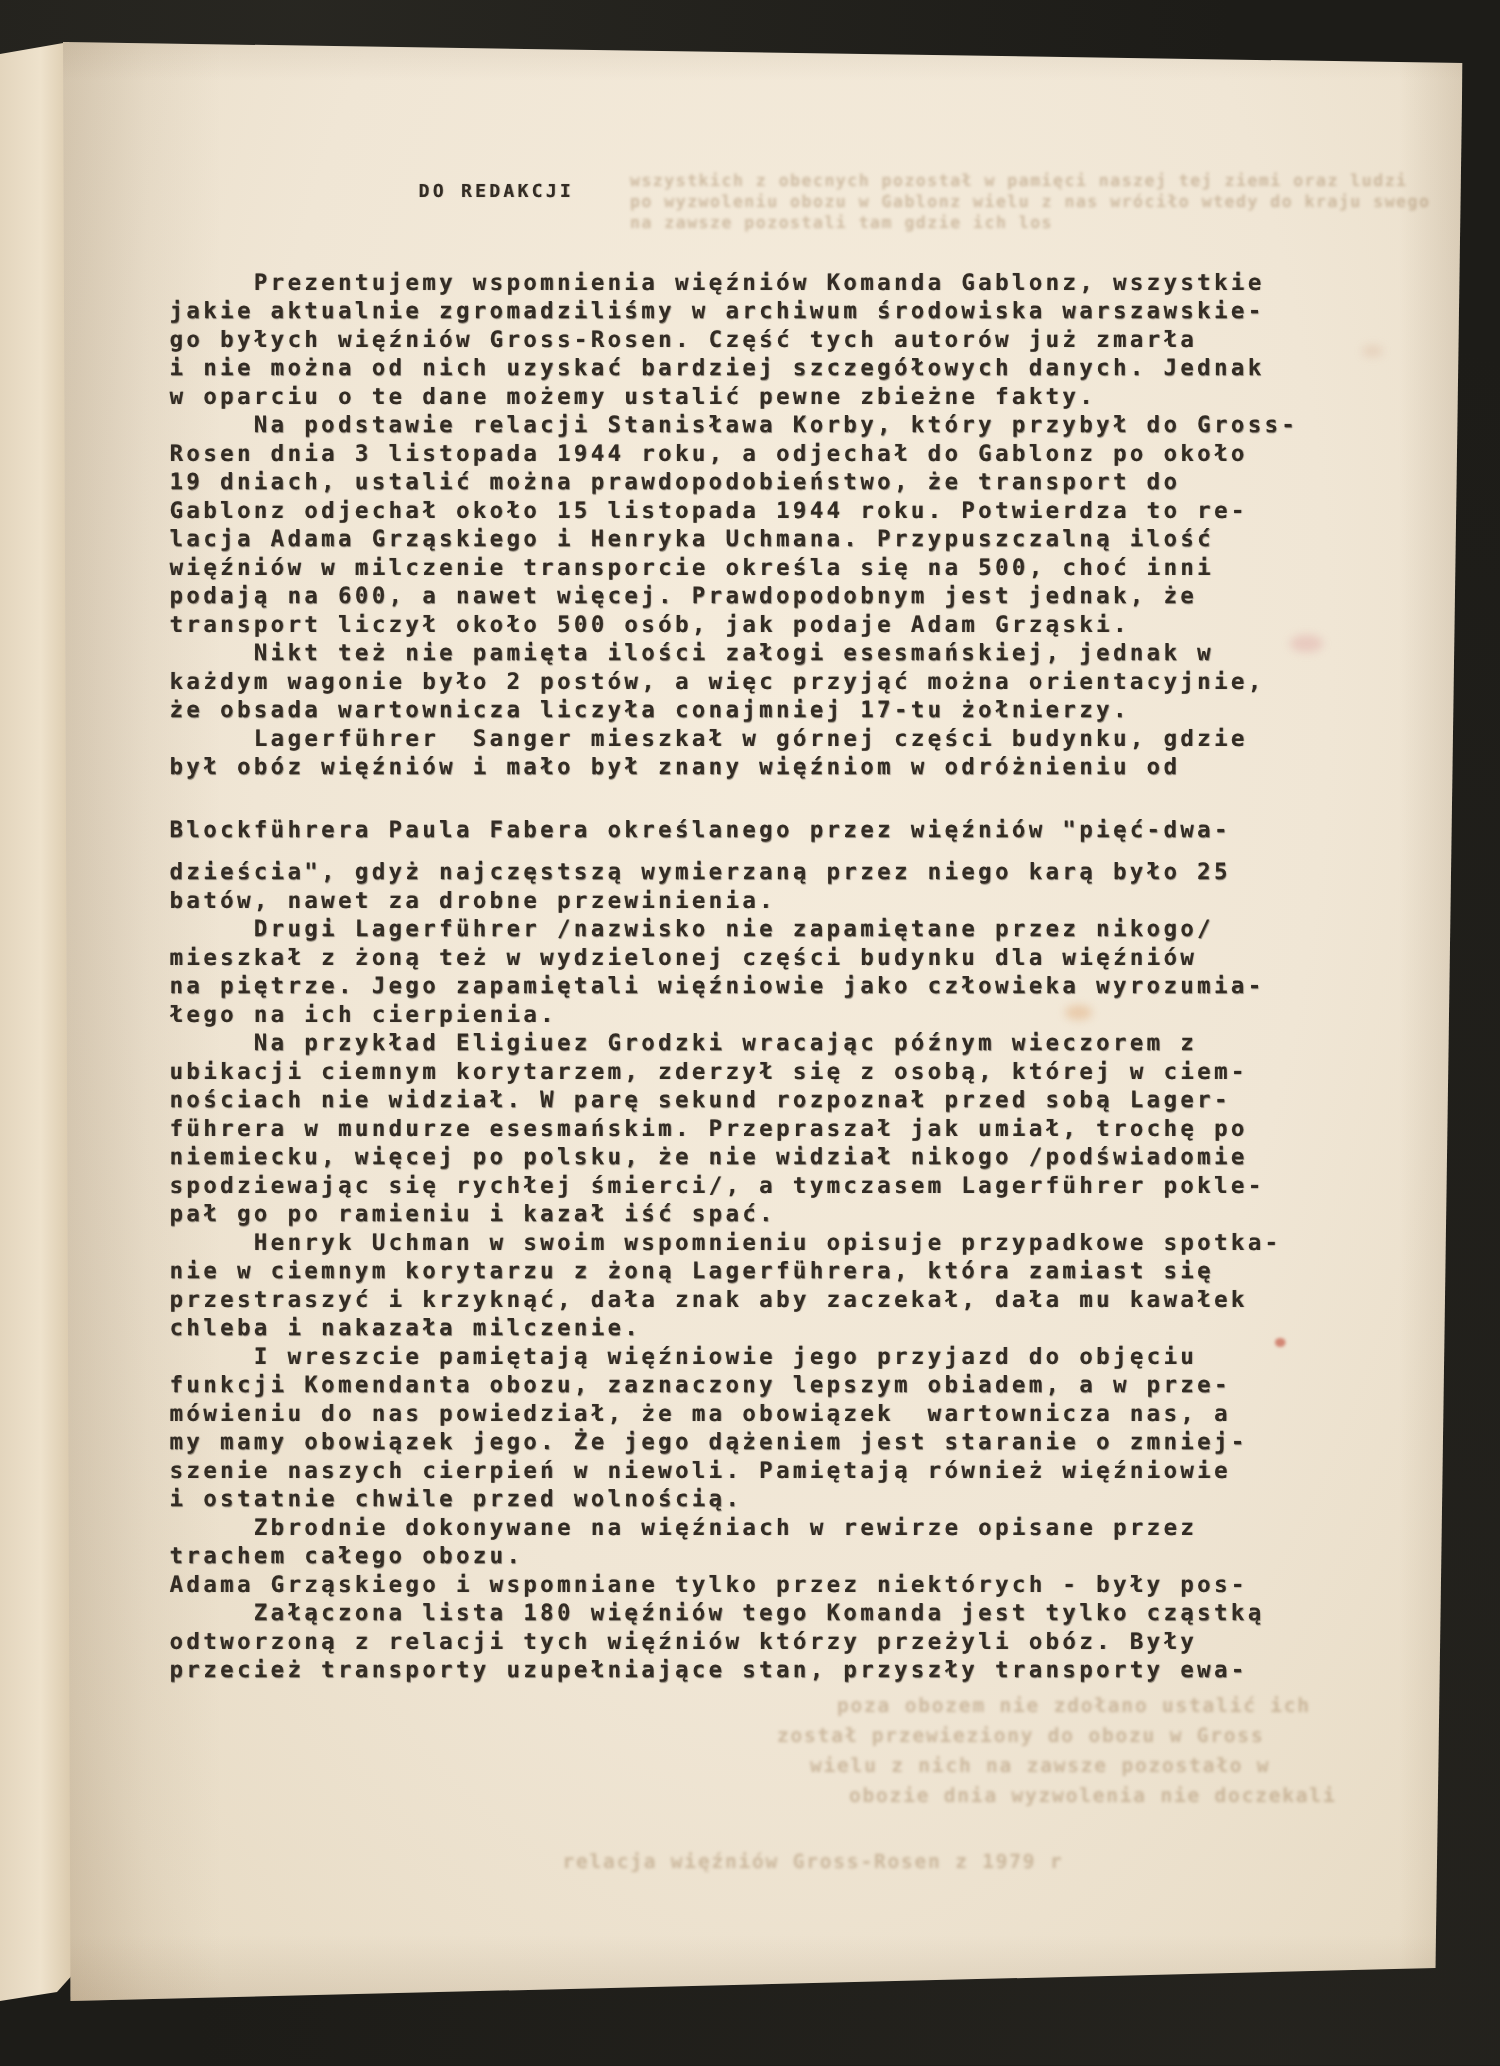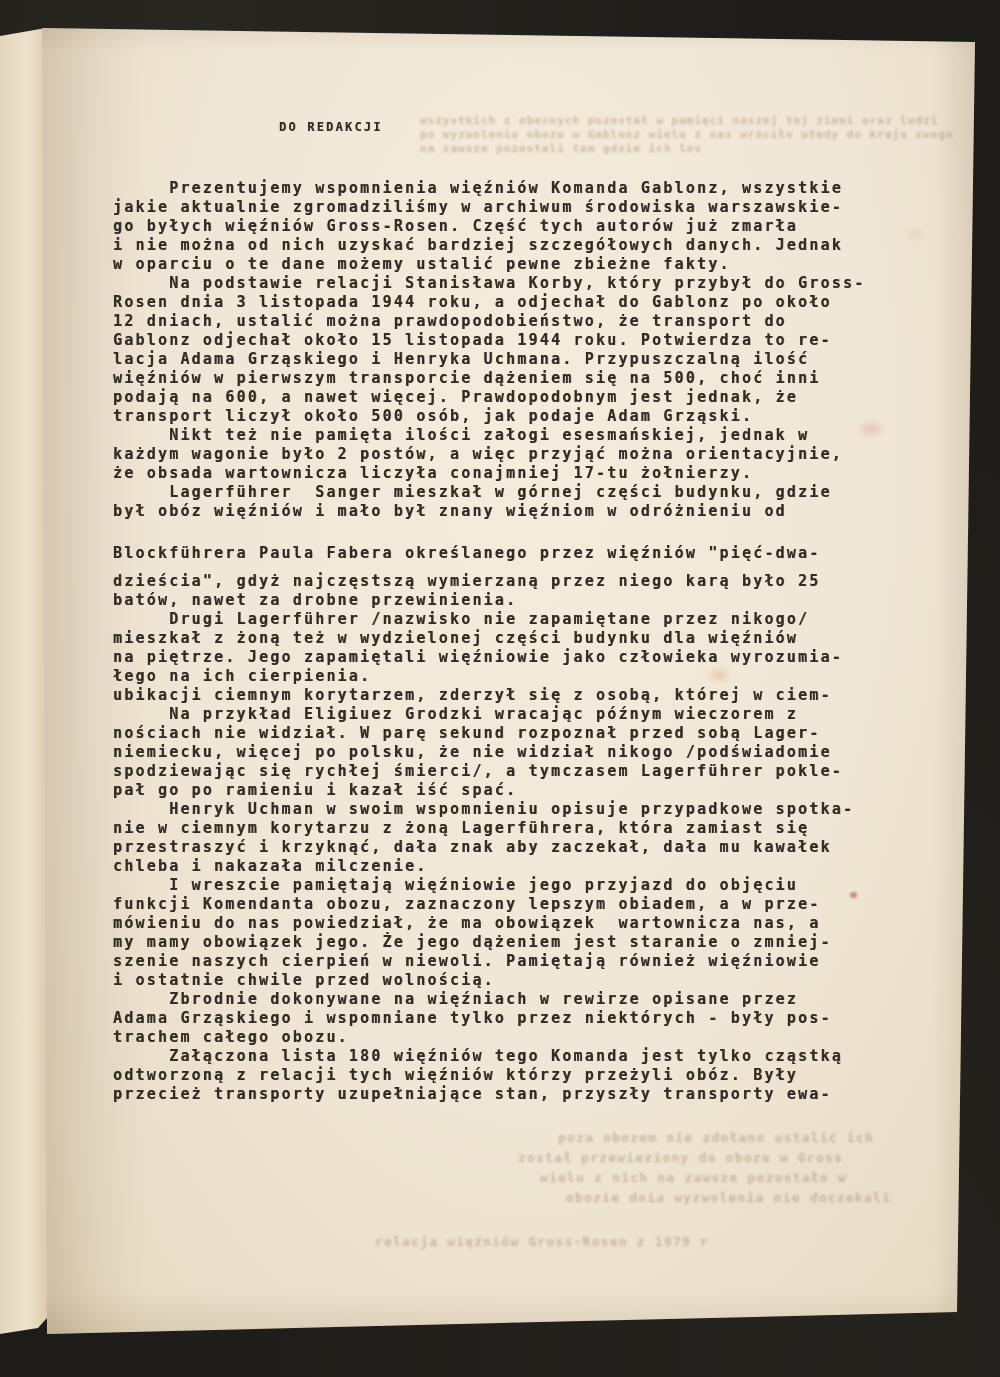--- a/index.html
+++ b/index.html
@@ -89,24 +89,24 @@
         <div class="para" data-para="0">
           <div class="line">     Prezentujemy wspomnienia więźniów Komanda Gablonz, wszystkie</div>
           <div class="line">jakie aktualnie zgromadziliśmy w archiwum środowiska warszawskie-</div>
           <div class="line">go byłych więźniów Gross-Rosen. Część tych autorów już zmarła</div>
           <div class="line">i nie można od nich uzyskać bardziej szczegółowych danych. Jednak</div>
           <div class="line">w oparciu o te dane możemy ustalić pewne zbieżne fakty.</div>
         </div>
         <div class="para" data-para="1">
           <div class="line">     Na podstawie relacji Stanisława Korby, który przybył do Gross-</div>
           <div class="line">Rosen dnia 3 listopada 1944 roku, a odjechał do Gablonz po około</div>
-          <div class="line">12 dniach, ustalić można prawdopodobieństwo, że transport do</div>
+          <div class="line">19 dniach, ustalić można prawdopodobieństwo, że transport do</div>
           <div class="line">Gablonz odjechał około 15 listopada 1944 roku. Potwierdza to re-</div>
           <div class="line">lacja Adama Grząskiego i Henryka Uchmana. Przypuszczalną ilość</div>
-          <div class="line">więźniów w pierwszym transporcie dążeniem się na 500, choć inni</div>
+          <div class="line">więźniów w milczenie transporcie określa się na 500, choć inni</div>
           <div class="line">podają na 600, a nawet więcej. Prawdopodobnym jest jednak, że</div>
           <div class="line">transport liczył około 500 osób, jak podaje Adam Grząski.</div>
         </div>
         <div class="para" data-para="2">
           <div class="line">     Nikt też nie pamięta ilości załogi esesmańskiej, jednak w</div>
           <div class="line">każdym wagonie było 2 postów, a więc przyjąć można orientacyjnie,</div>
           <div class="line">że obsada wartownicza liczyła conajmniej 17-tu żołnierzy.</div>
         </div>
         <div class="para" data-para="3">
           <div class="line">     Lagerführer  Sanger mieszkał w górnej części budynku, gdzie</div>
@@ -115,45 +115,46 @@
           <div class="line">dzieścia", gdyż najczęstszą wymierzaną przez niego karą było 25</div>
           <div class="line">batów, nawet za drobne przewinienia.</div>
         </div>
         <div class="para" data-para="4">
           <div class="line">     Drugi Lagerführer /nazwisko nie zapamiętane przez nikogo/</div>
           <div class="line">mieszkał z żoną też w wydzielonej części budynku dla więźniów</div>
           <div class="line">na piętrze. Jego zapamiętali więźniowie jako człowieka wyrozumia-</div>
           <div class="line">łego na ich cierpienia.</div>
         </div>
         <div class="para" data-para="5">
+          <div class="line">     Na przykład Eligiuez Grodzki wracając późnym wieczorem z</div>
           <div class="line">ubikacji ciemnym korytarzem, zderzył się z osobą, której w ciem-</div>
-          <div class="line">     Na przykład Eligiuez Grodzki wracając późnym wieczorem z</div>
           <div class="line">nościach nie widział. W parę sekund rozpoznał przed sobą Lager-</div>
+          <div class="line">führera w mundurze esesmańskim. Przepraszał jak umiał, trochę po</div>
           <div class="line">niemiecku, więcej po polsku, że nie widział nikogo /podświadomie</div>
           <div class="line">spodziewając się rychłej śmierci/, a tymczasem Lagerführer pokle-</div>
           <div class="line">pał go po ramieniu i kazał iść spać.</div>
         </div>
         <div class="para" data-para="6">
           <div class="line">     Henryk Uchman w swoim wspomnieniu opisuje przypadkowe spotka-</div>
           <div class="line">nie w ciemnym korytarzu z żoną Lagerführera, która zamiast się</div>
           <div class="line">przestraszyć i krzyknąć, dała znak aby zaczekał, dała mu kawałek</div>
           <div class="line">chleba i nakazała milczenie.</div>
         </div>
         <div class="para" data-para="7">
           <div class="line">     I wreszcie pamiętają więźniowie jego przyjazd do objęciu</div>
           <div class="line">funkcji Komendanta obozu, zaznaczony lepszym obiadem, a w prze-</div>
           <div class="line">mówieniu do nas powiedział, że ma obowiązek  wartownicza nas, a</div>
           <div class="line">my mamy obowiązek jego. Że jego dążeniem jest staranie o zmniej-</div>
           <div class="line">szenie naszych cierpień w niewoli. Pamiętają również więźniowie</div>
           <div class="line">i ostatnie chwile przed wolnością.</div>
         </div>
         <div class="para" data-para="8">
           <div class="line">     Zbrodnie dokonywane na więźniach w rewirze opisane przez</div>
+          <div class="line">trachem całego obozu.</div>
           <div class="line">Adama Grząskiego i wspomniane tylko przez niektórych - były pos-</div>
-          <div class="line">trachem całego obozu.</div>
         </div>
         <div class="para" data-para="9">
           <div class="line">     Załączona lista 180 więźniów tego Komanda jest tylko cząstką</div>
           <div class="line">odtworzoną z relacji tych więźniów którzy przeżyli obóz. Były</div>
           <div class="line">przecież transporty uzupełniające stan, przyszły transporty ewa-</div>
         </div>
       </div>
   </div>
 
   <div class="ghost ghost-bottom" id="ghost-bottom">

